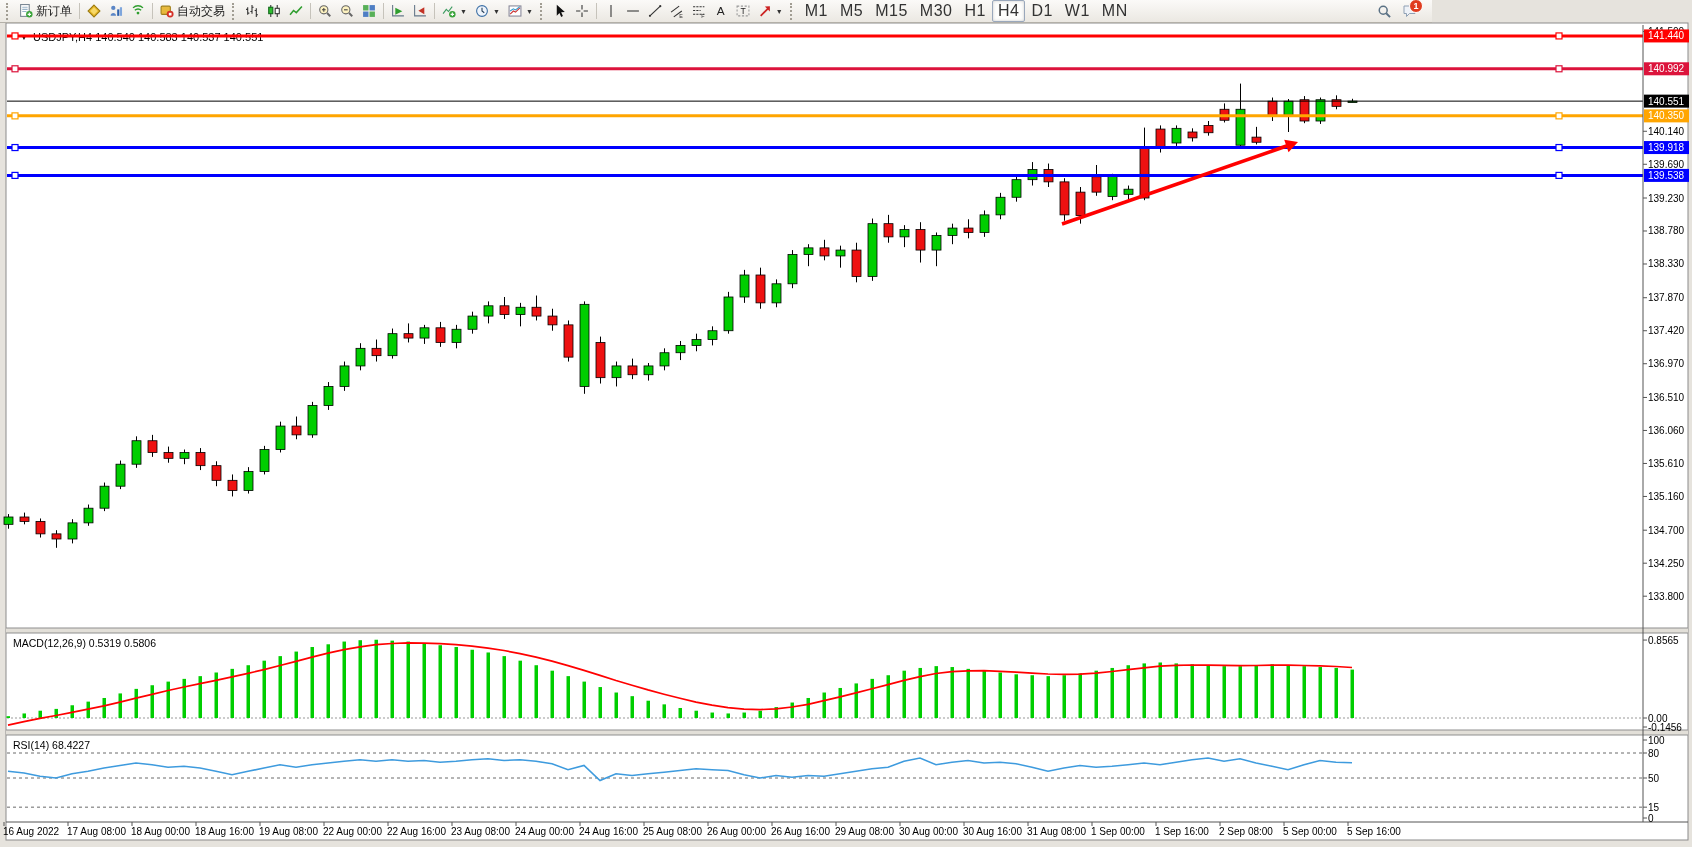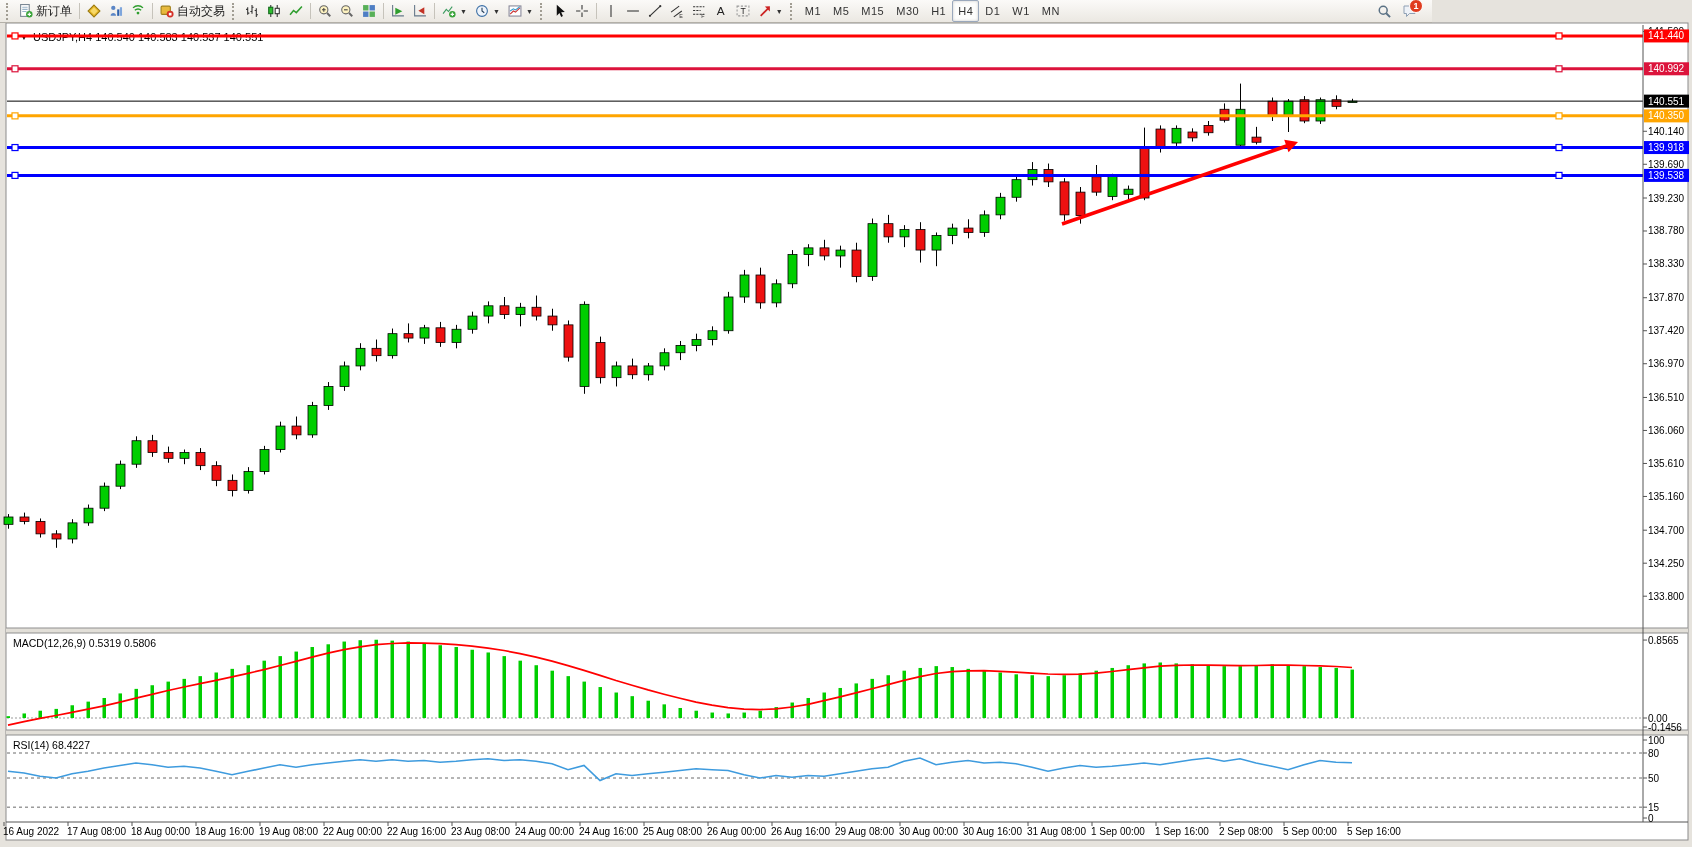--- a/index.html
+++ b/index.html
@@ -5,21 +5,21 @@
   html,body{margin:0;padding:0}
   body{width:1692px;height:847px;position:relative;overflow:hidden;background:#e6e3dd;
        font-family:"Liberation Sans",sans-serif}
   .toolbar{position:absolute;left:0;top:0;width:1432px;height:23px;box-sizing:border-box;
        background:linear-gradient(#fbfaf8,#ebe8e2);border-bottom:1px solid #b3b0a8;
        display:flex;align-items:center;padding:0 3px;z-index:5}
   .tbtn{display:flex;align-items:center;gap:3px;height:20px;padding:0 3px;border:1px solid transparent;
        border-radius:2px;font-size:12px;color:#1a1a1a;white-space:nowrap;cursor:default}
   .tbtn.active{background:#fdfdfc;border:1px solid #9aa8bc;box-shadow:inset 0 0 3px #c9c9c9}
   .tbtn svg{width:14px;height:14px;display:block}
-  .tf{font-size:11px;color:#333;padding:0 5px;letter-spacing:.5px}
+  .tf{font-size:16px;color:#333;padding:0 5px;letter-spacing:.5px}
   .caret{font-size:7px;color:#333;margin-left:1px}
   .sep{width:1px;height:16px;background:#c6c3bb;margin:0 3px;flex:0 0 auto}
   .grip{width:3px;height:17px;border-left:2px dotted #a19d93;margin:0 4px 0 3px;flex:0 0 auto}
   .tb-right{margin-left:auto;display:flex;align-items:center;gap:10px;margin-right:12px}
   .chatwrap{position:relative}
   .cbadge{position:absolute;top:-5px;right:-6px;background:#e03c1f;color:#fff;font-size:9px;
        width:12px;height:12px;border-radius:50%;display:flex;align-items:center;justify-content:center;
        border:1px solid #fff;font-weight:bold}
   #chart-svg{position:absolute;left:0;top:0;z-index:1}
 </style>

